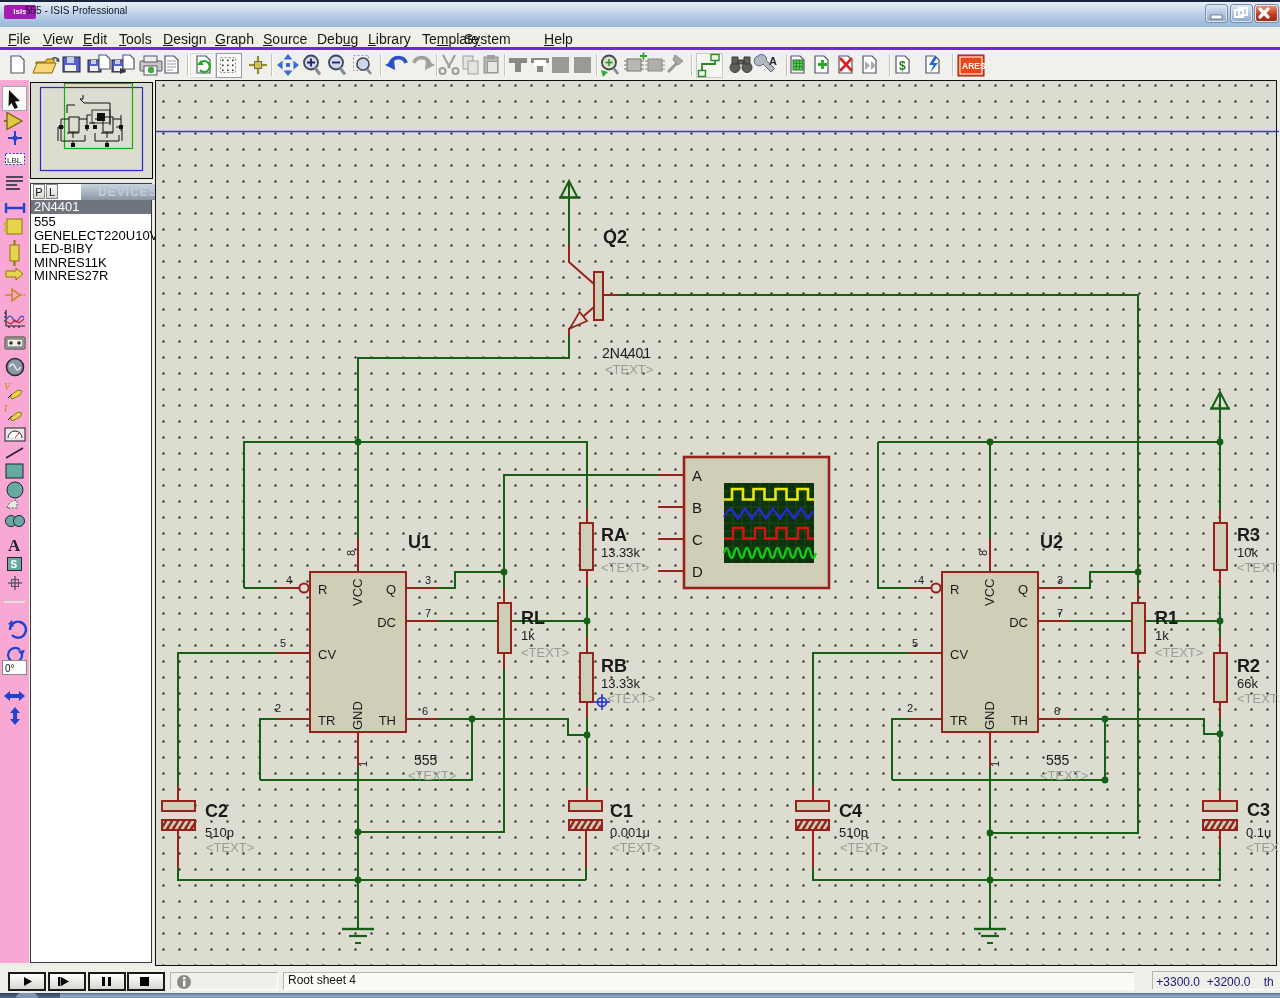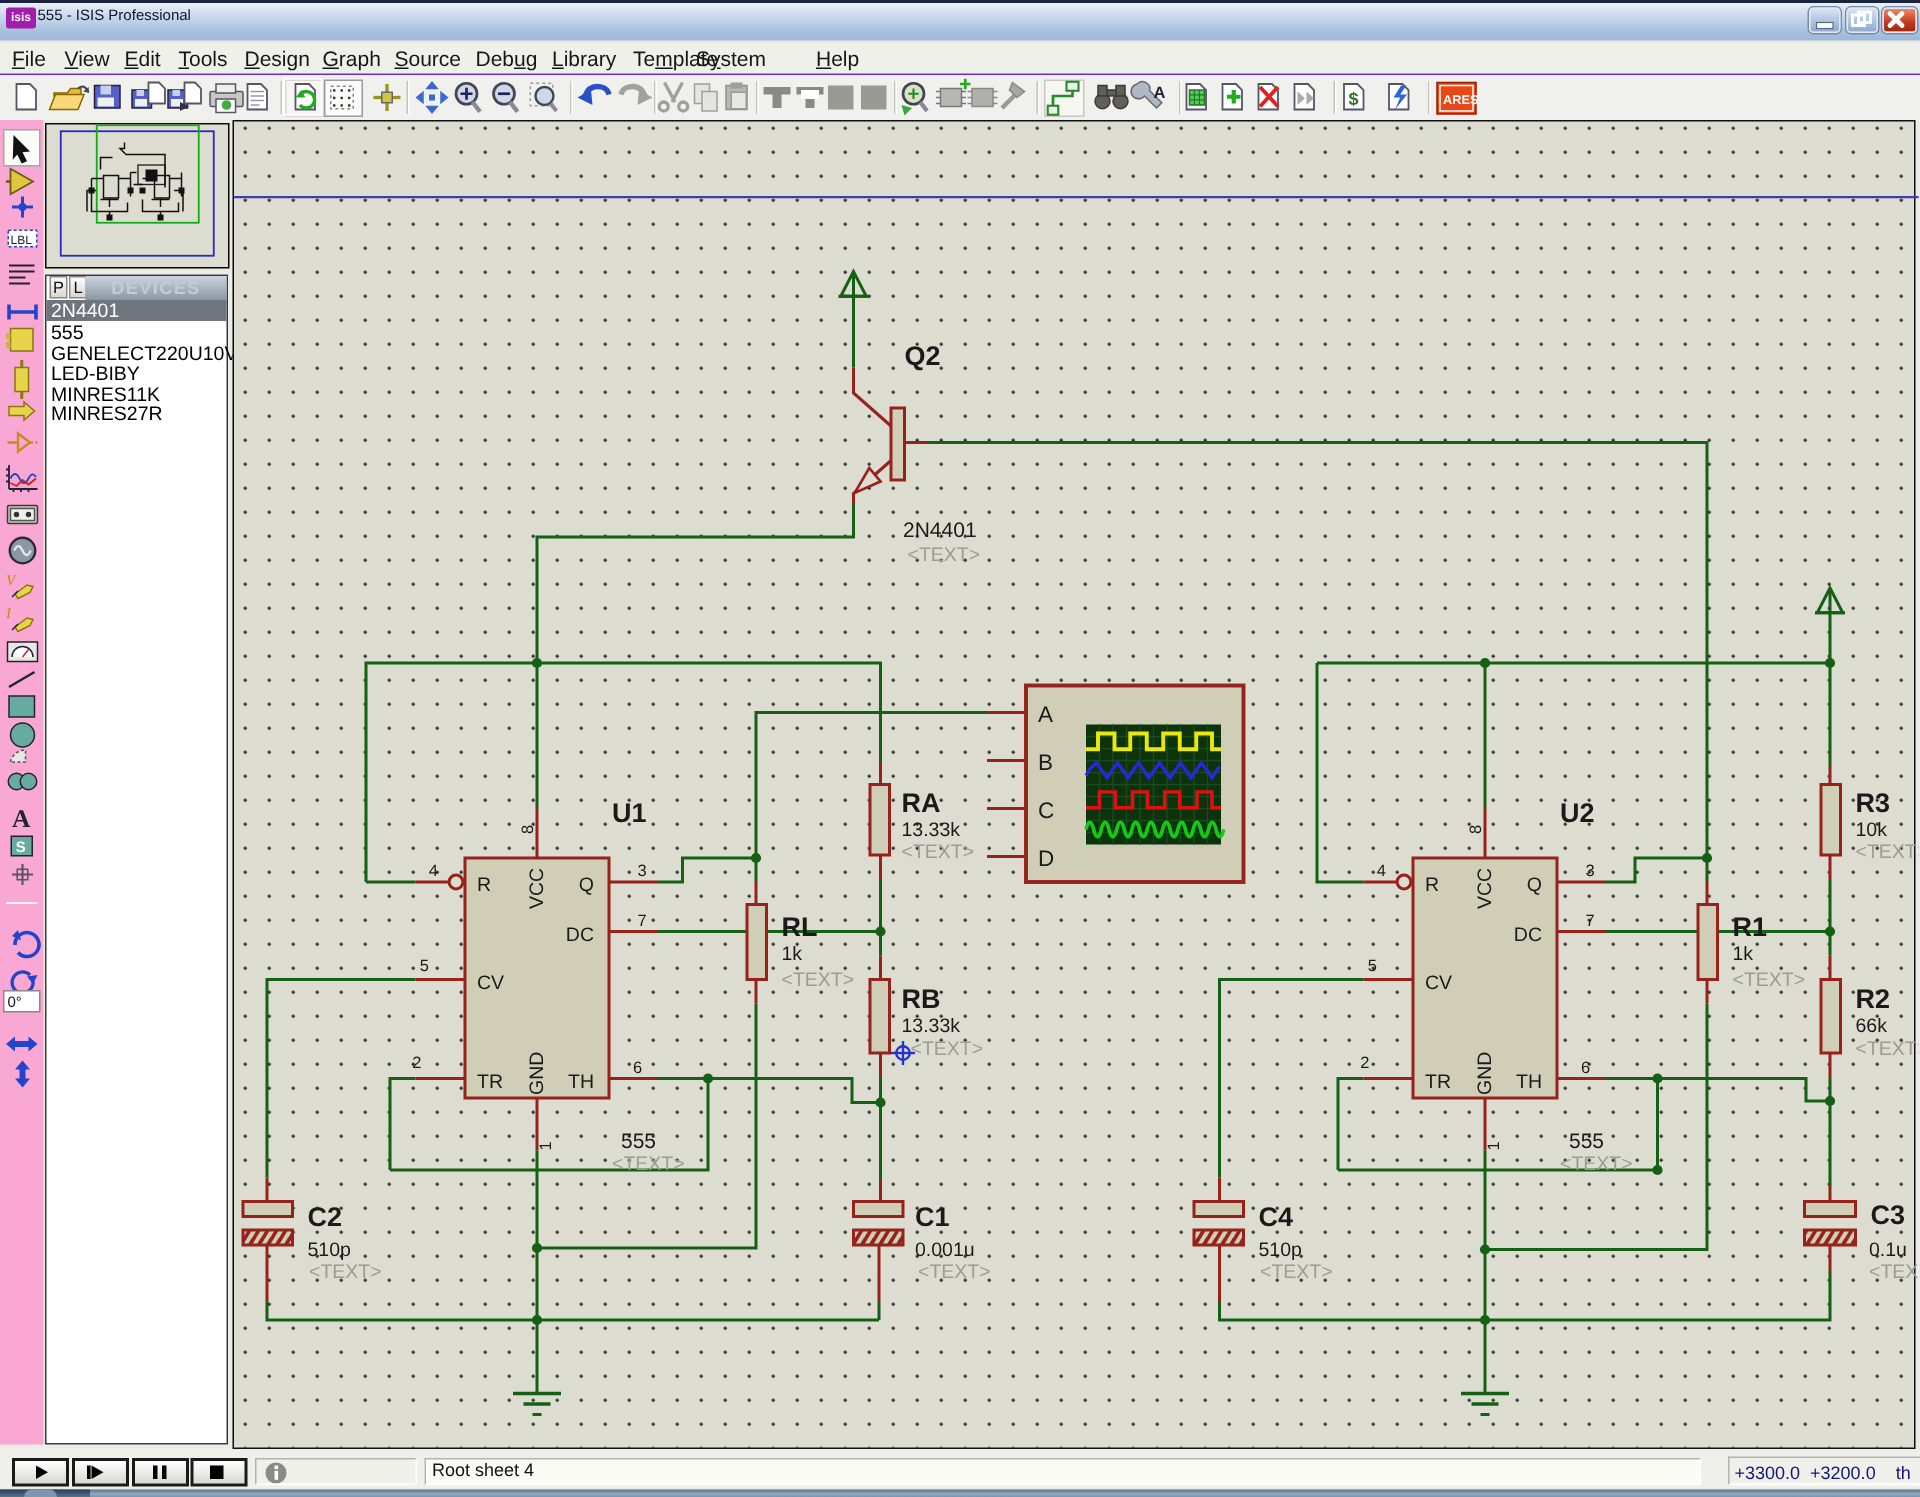--- a/index.html
+++ b/index.html
@@ -1,25 +1,25 @@
 <!DOCTYPE html>
 <html><head>
 <meta charset="utf-8">
 <style>
 html,body{margin:0;padding:0;width:1280px;height:998px;overflow:hidden;background:#ECECE6;font-family:"Liberation Sans",sans-serif;}
 *{box-sizing:border-box;}
 .abs{position:absolute;}
 #titlebar{left:0;top:0;width:1280px;height:27px;background:linear-gradient(to bottom,#e8eff8 0%,#c6d6ea 40%,#a8c0dd 75%,#9db8d8 100%);border-top:2px solid #18233c;}
 #titletext{left:25px;top:5px;font-size:10px;color:#0d1526;}
-#isisicon{left:4px;top:5px;width:20px;height:14px;background:#a21caf;border-radius:2px;color:#fff;font-size:8px;font-weight:bold;text-align:center;line-height:13px;letter-spacing:0px;}
+#isisicon{left:4px;top:5px;width:32px;height:14px;background:#a21caf;border-radius:2px;color:#fff;font-size:8px;font-weight:bold;text-align:center;line-height:13px;letter-spacing:0px;}
 .winbtn{top:5px;width:21px;height:17px;border-radius:3px;border:1px solid #dfe8f2;box-shadow:0 0 0 1px #7a8aa0;}
 #btnmin{left:1206px;background:linear-gradient(#d6e2f2,#8fabcf);}
 #btnmax{left:1231px;background:linear-gradient(#d6e2f2,#8fabcf);}
 #btnclose{left:1255px;width:23px;background:linear-gradient(#ef8866,#c03a20 60%,#a02810);}
-#menubar{left:0;top:29px;width:1280px;height:21px;background:#f0f0ea;border-bottom:1px solid #6d28d9;font-size:14px;color:#161616;}
+#menubar{left:0;top:29px;width:1280px;height:21px;background:#f0f0ea;border-bottom:3px solid #6d28d9;font-size:14px;color:#161616;}
 .mi{position:absolute;top:2px;}
 #toolbar{left:0;top:50px;width:1280px;height:30px;background:#f0f0ec;}
 #sidebar{left:0;top:80px;width:29px;height:883px;background:#f9a8d4;}
 #overview{left:30px;top:82px;width:123px;height:97px;background:#dcdcd0;border:1px solid #0a0a0a;}
 #devpanel{left:30px;top:183px;width:122px;height:780px;background:#ffffff;border:1px solid #3a3a3a;}
 .plbtn{top:0px;width:12px;height:15px;background:linear-gradient(#fdfdfd,#d8d8d2);border:1px solid #888;font-size:11px;text-align:center;line-height:14px;color:#111;}
 #devtitle{left:26px;top:0px;width:94px;height:16px;background:linear-gradient(#c9d4e0,#8a96a4);}
 #devsel{left:0px;top:16px;width:120px;height:14px;background:#6e757d;color:#fff;font-size:13px;line-height:14px;padding-left:3px;}
 .devrow{left:0px;width:120px;height:13.6px;color:#000;font-size:13px;line-height:13.5px;padding-left:3px;}
 #canvas{left:155px;top:80px;width:1122px;height:886px;border:1px solid #101010;background-color:#dddcd0;background-image:radial-gradient(circle,#161614 0.7px,rgba(40,40,38,0) 1.3px);background-size:16px 16px;background-position:-0.5px -3.5px;}
@@ -295,21 +295,21 @@
       <rect x="54" y="42" width="4" height="4" fill="#111"></rect>
       <rect x="62" y="42" width="4" height="4" fill="#111"></rect>
       <rect x="88" y="42" width="4" height="4" fill="#111"></rect>
       <rect x="40" y="60" width="4" height="4" fill="#111"></rect>
       <rect x="74" y="60" width="4" height="4" fill="#111"></rect>
     </svg>
   </div>
 <div class="abs" id="devpanel">
 <div class="abs plbtn" style="left:2px">P</div>
 <div class="abs plbtn" style="left:15px">L</div>
-<div class="abs" id="devtitle" style="text-align:center;font-size:12px;font-weight:bold;line-height:16px;color:#c2ccd6;letter-spacing:1px;">DEVICES</div>
+<div class="abs" id="devtitle" style="text-align:center;font-size:12px;font-weight:bold;line-height:16px;color:#c2ccd6;letter-spacing:1px;margin-left:24px;">DEVICES</div>
 <div class="abs" id="devsel">2N4401</div>
 <div class="abs devrow" style="top:31px">555</div>
 <div class="abs devrow" style="top:44.5px">GENELECT220U10V</div>
 <div class="abs devrow" style="top:58px">LED-BIBY</div>
 <div class="abs devrow" style="top:71.5px">MINRES11K</div>
 <div class="abs devrow" style="top:85px">MINRES27R</div>
 </div>
 <div class="abs" id="canvas">
     <svg width="1123" height="882" viewBox="156 81 1123 882" style="position:absolute;left:0;top:0">
       <defs>

